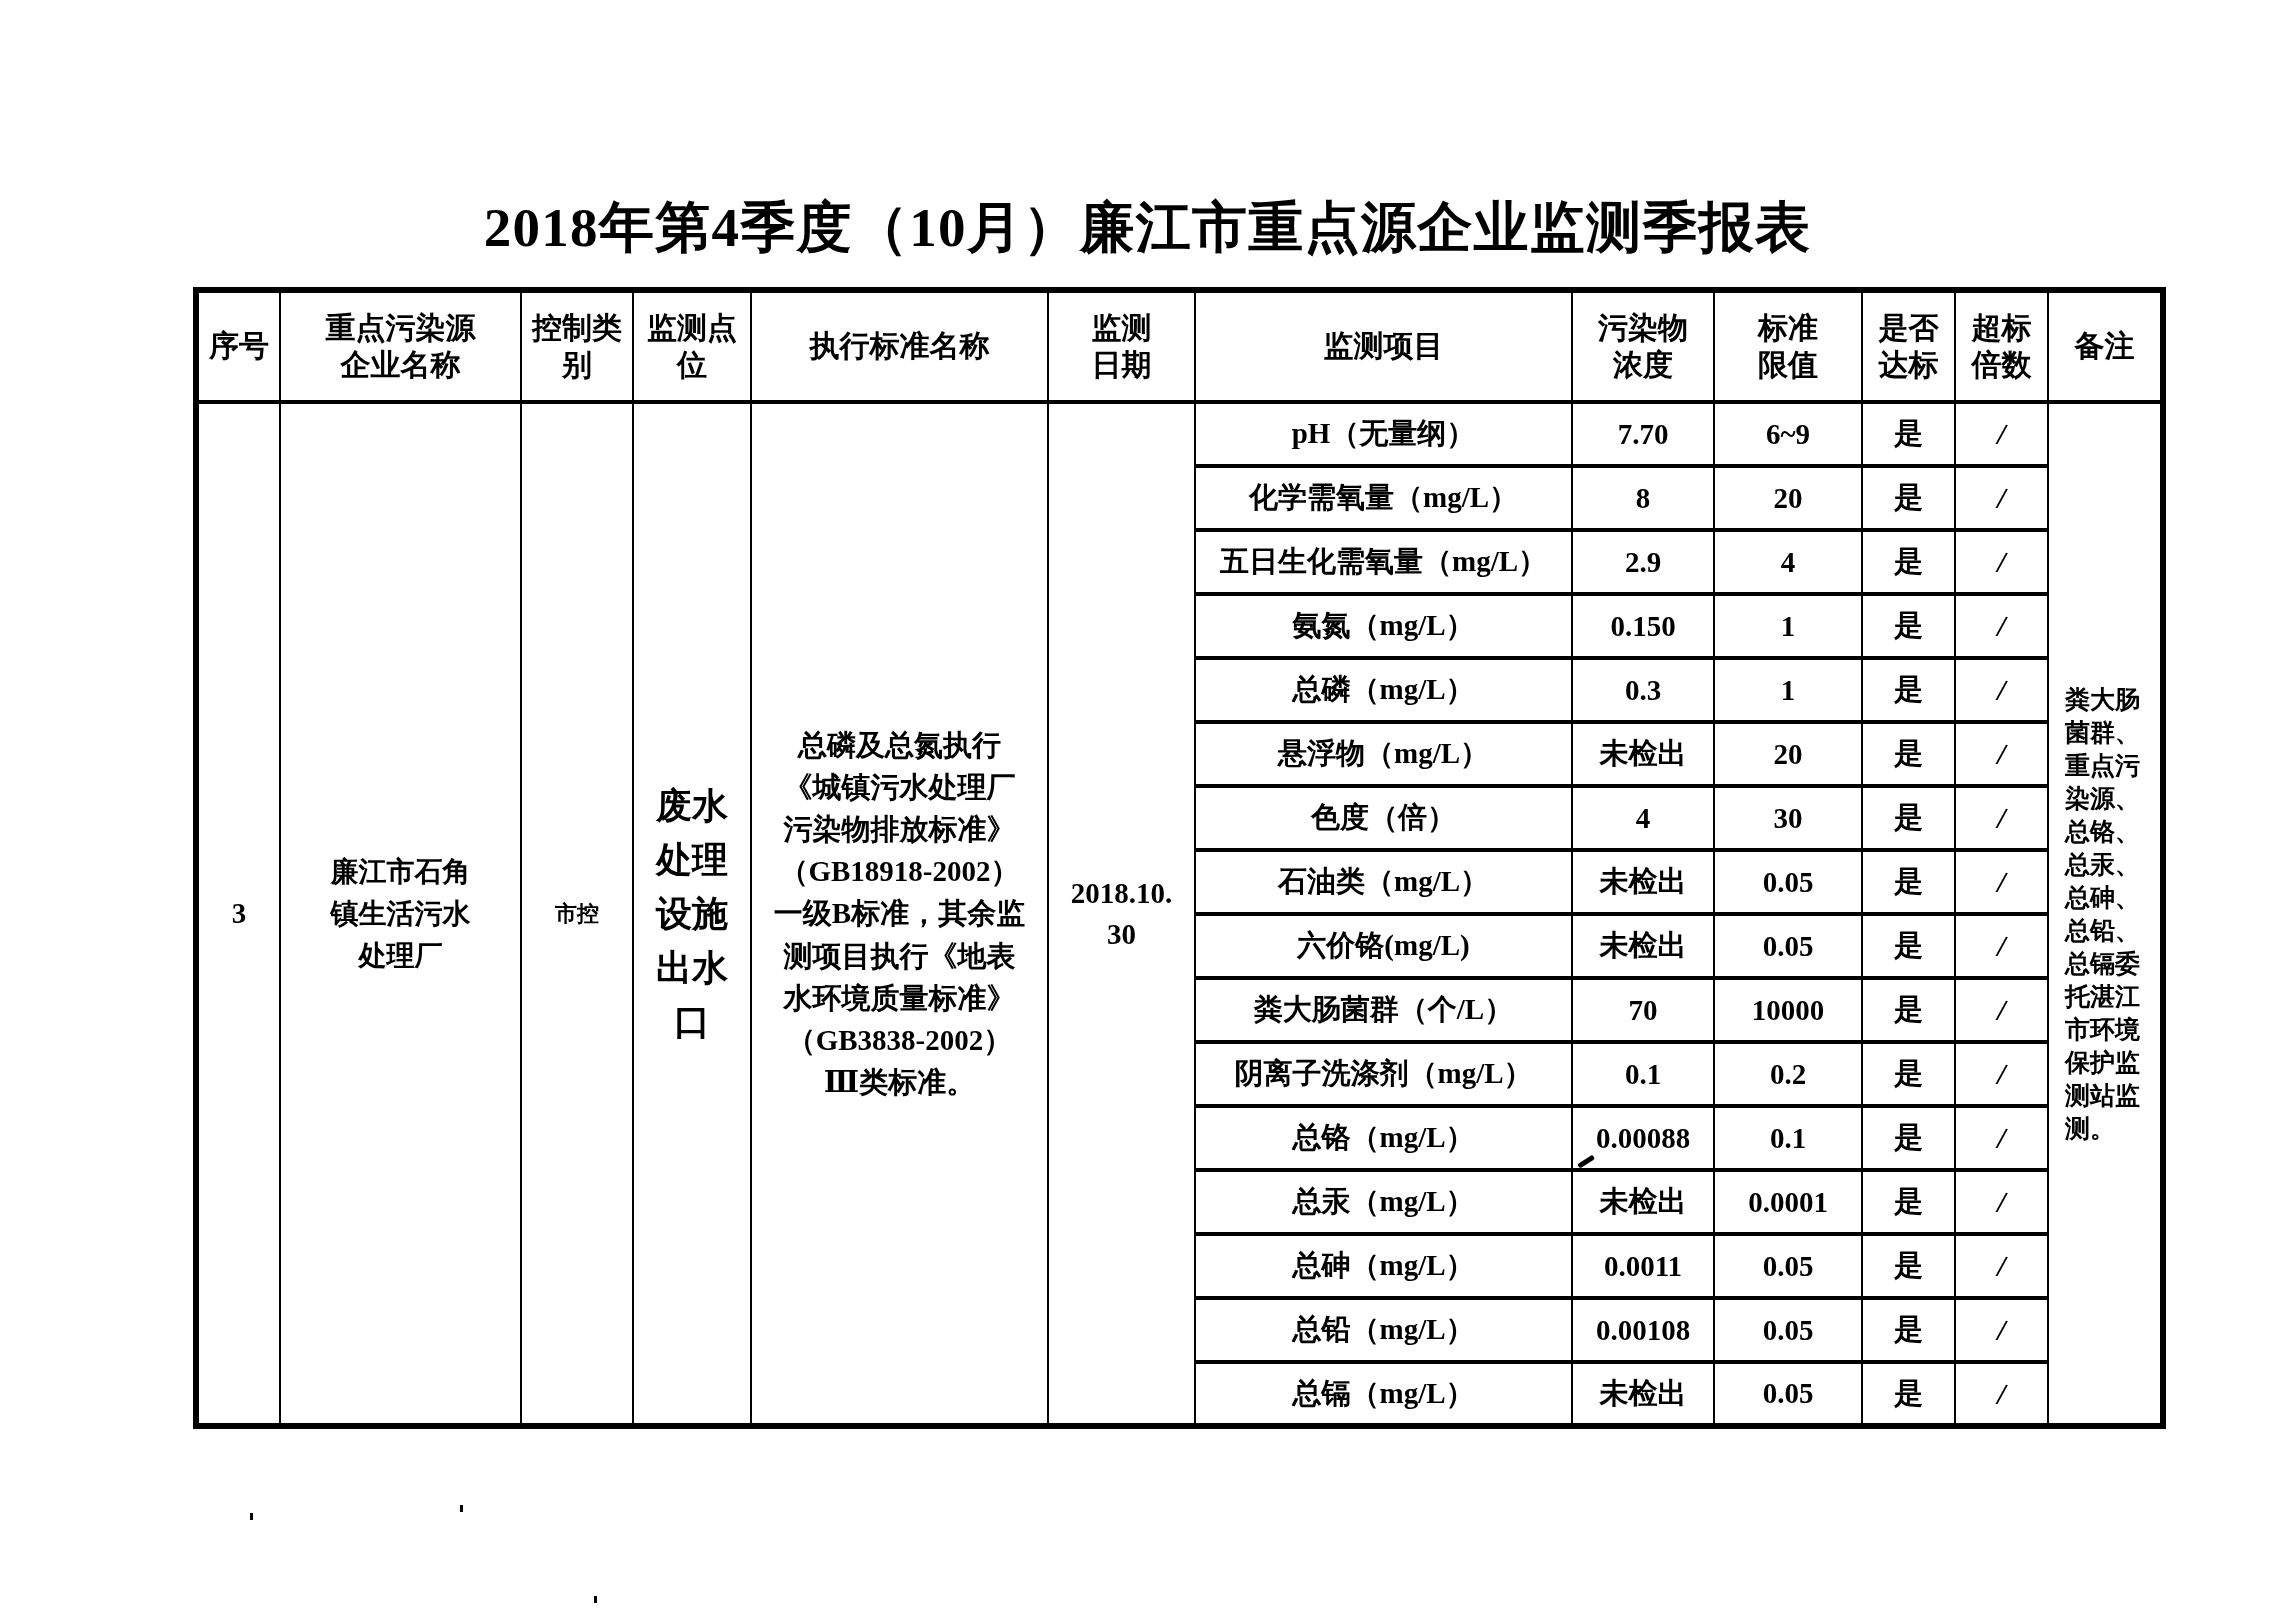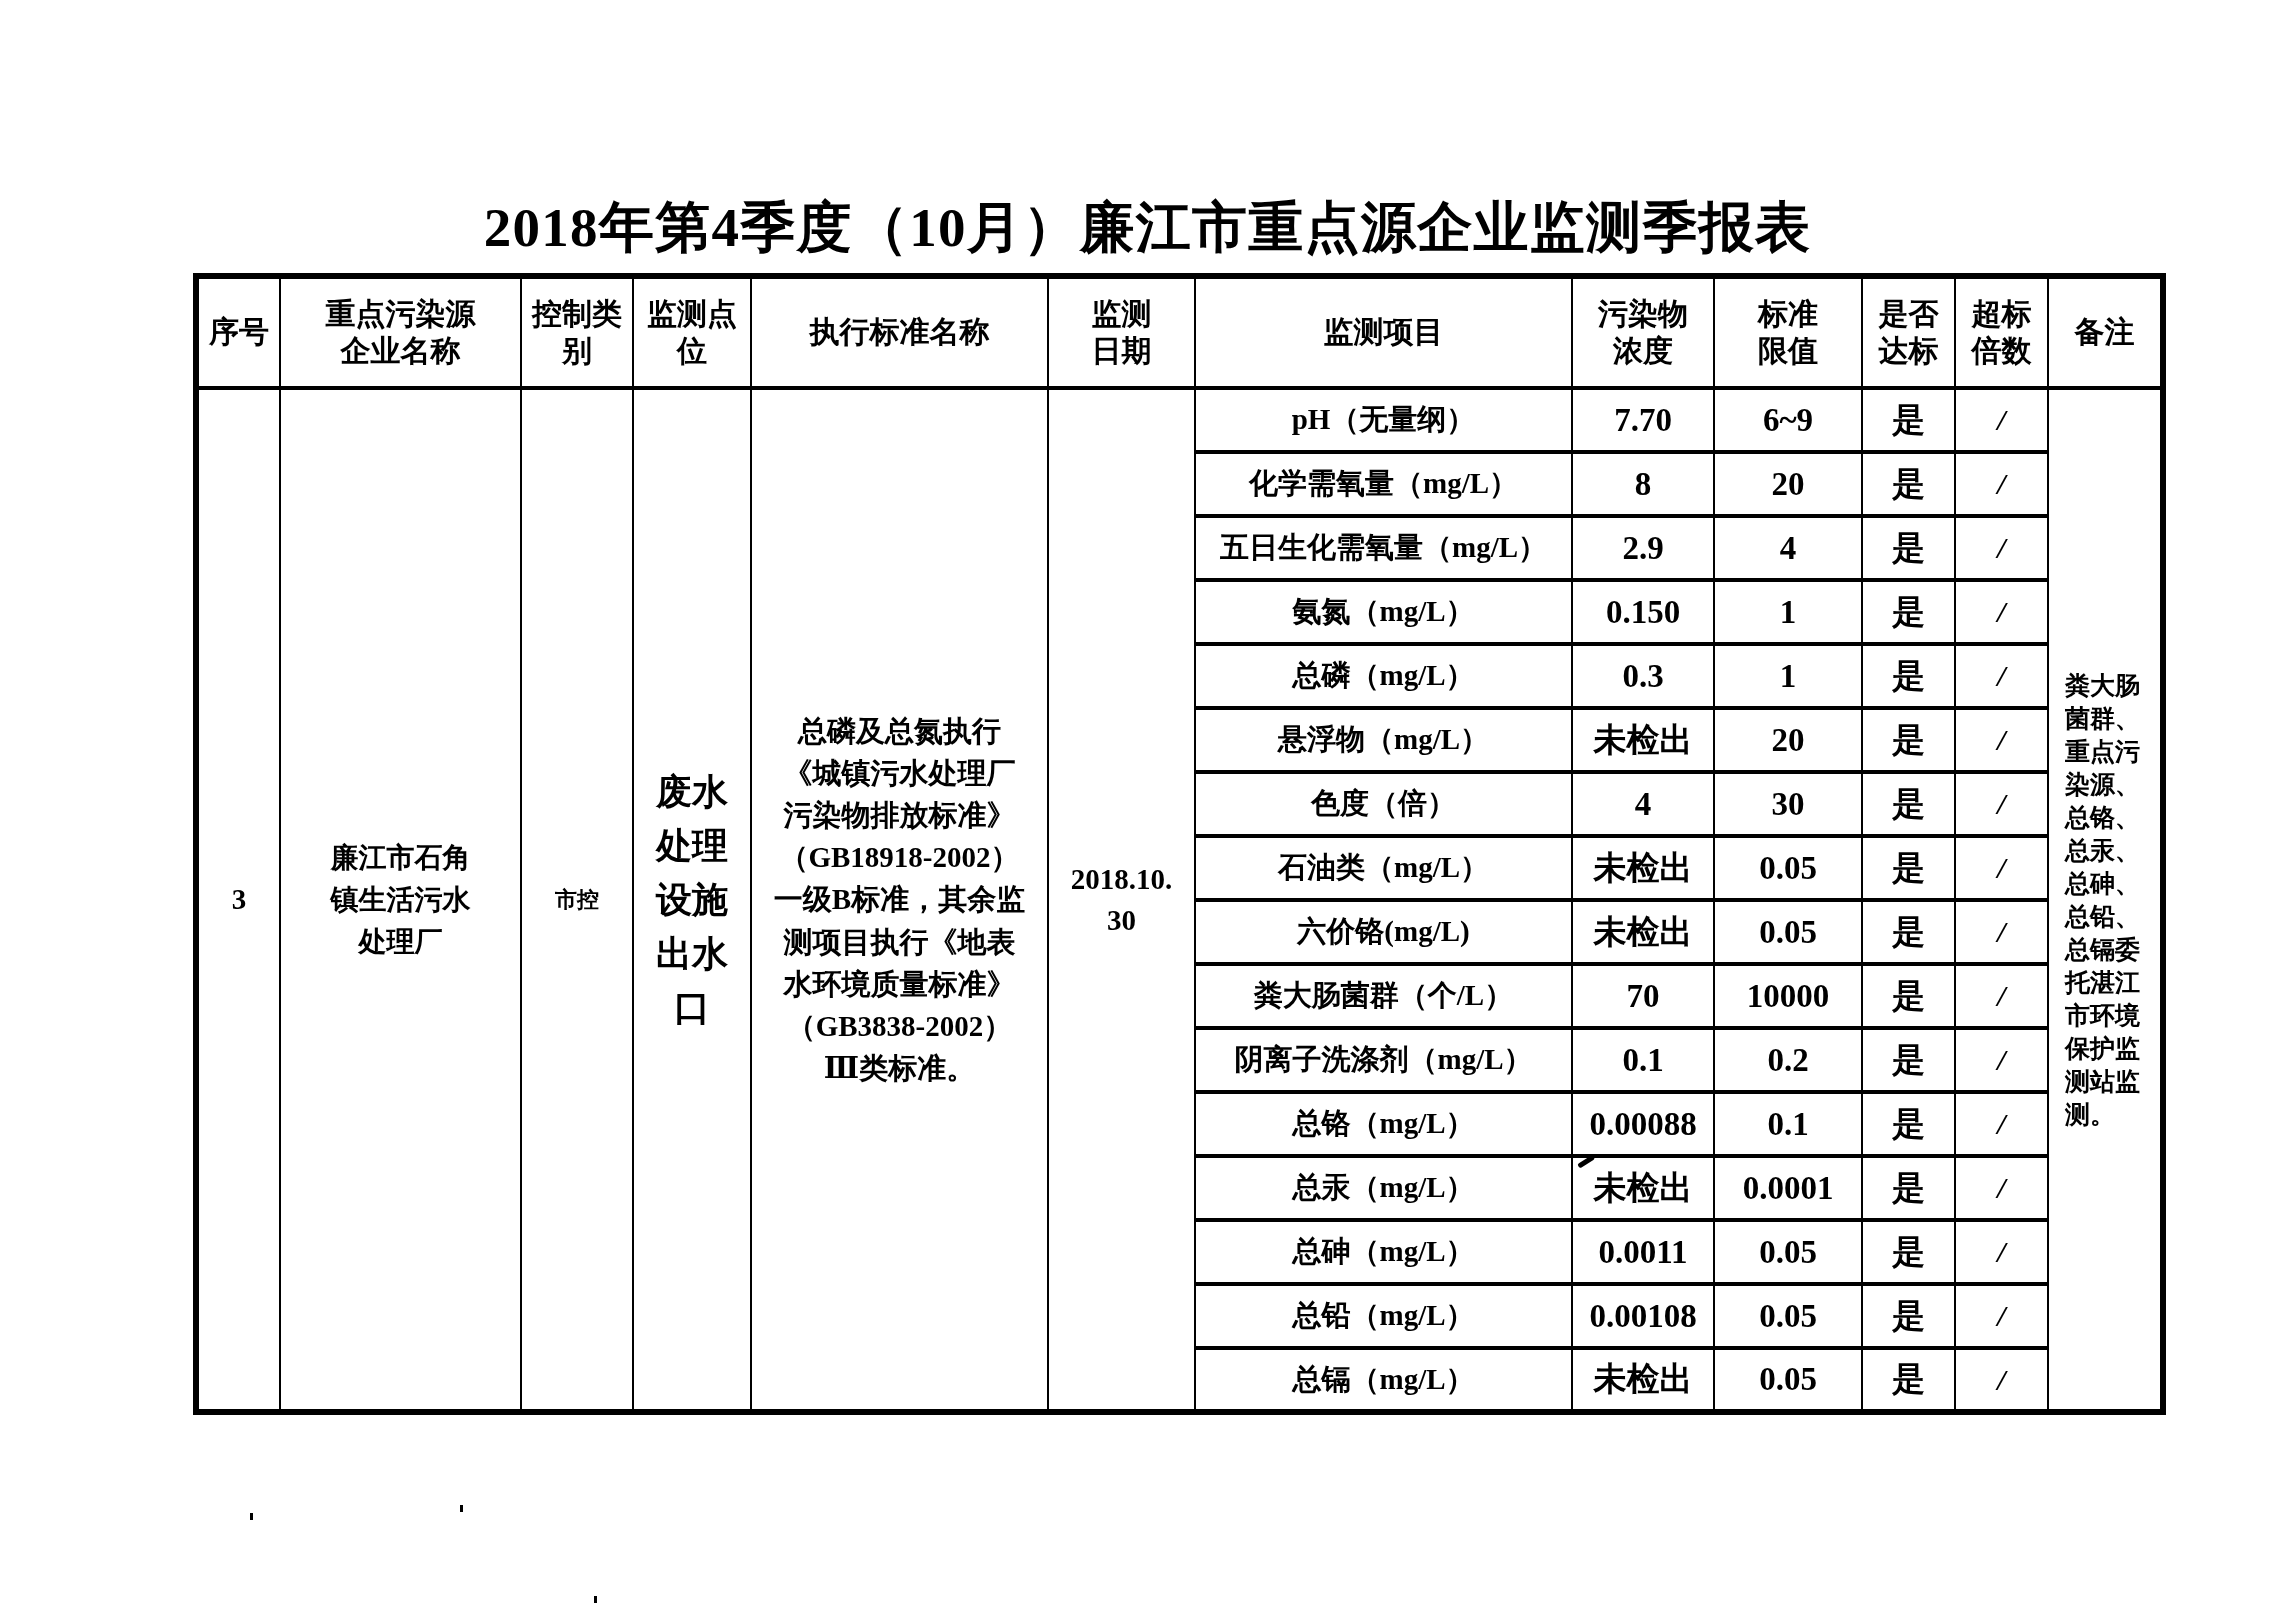--- a/index.html
+++ b/index.html
@@ -23,21 +23,21 @@
     text-align: center;
     font-size: 55px;
     font-weight: bold;
     letter-spacing: 1.3px;
     white-space: nowrap;
     margin-top: 28px;
   }
   table.report-table {
     position: absolute;
     left: 193px;
-    top: 273px;
+    top: 287px;
     width: 1966px;
     border-collapse: collapse;
     table-layout: fixed;
     border: 6.6px solid #000;
   }
   .report-table th, .report-table td {
     border: 2.6px solid #000;
     border-top-width: 4.6px;
     border-bottom-width: 4.6px;
     text-align: center;
@@ -71,21 +71,21 @@
     padding: 0 18px;
     line-height: 1.45;
   }
   td.date-cell {
     font-size: 29px;
     padding: 0 18.4px;
     word-break: break-all;
     line-height: 1.4;
   }
   td.item-cell { font-size: 29px; }
-  td.value-cell, td.limit-cell, td.ok-cell { font-size: 33px; }
+  td.value-cell, td.limit-cell, td.ok-cell { font-size: 29px; }
   td.ratio-cell {
     font-size: 30px;
     font-style: italic;
   }
   td.remark-cell {
     font-size: 25px;
     padding: 0 16px;
     line-height: 1.32;
     line-break: anywhere;
     word-break: break-all;

